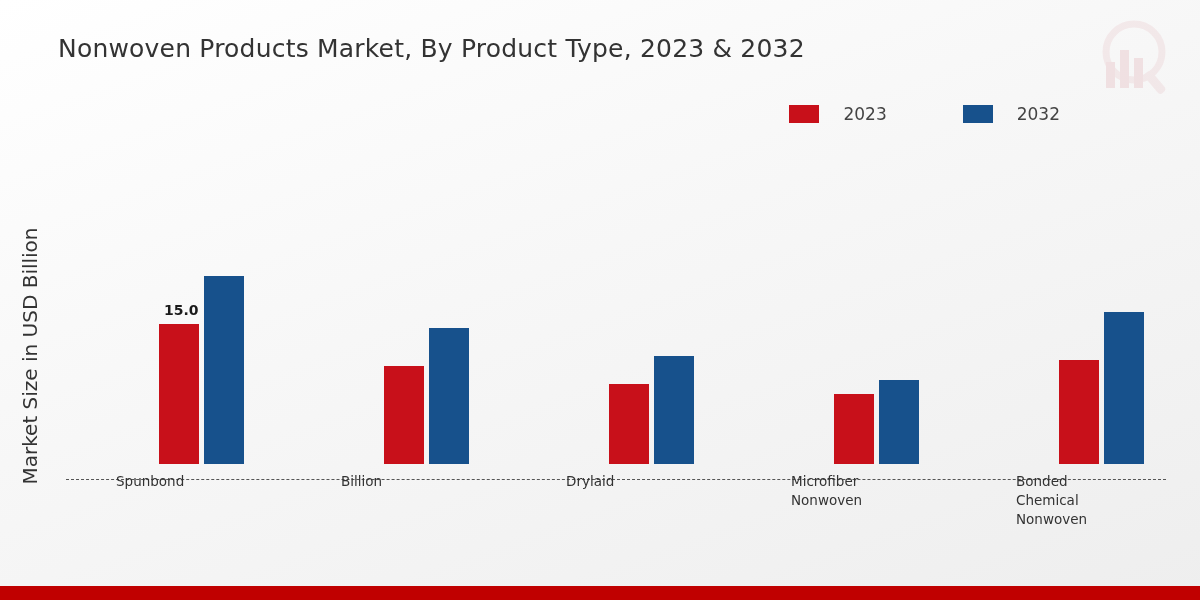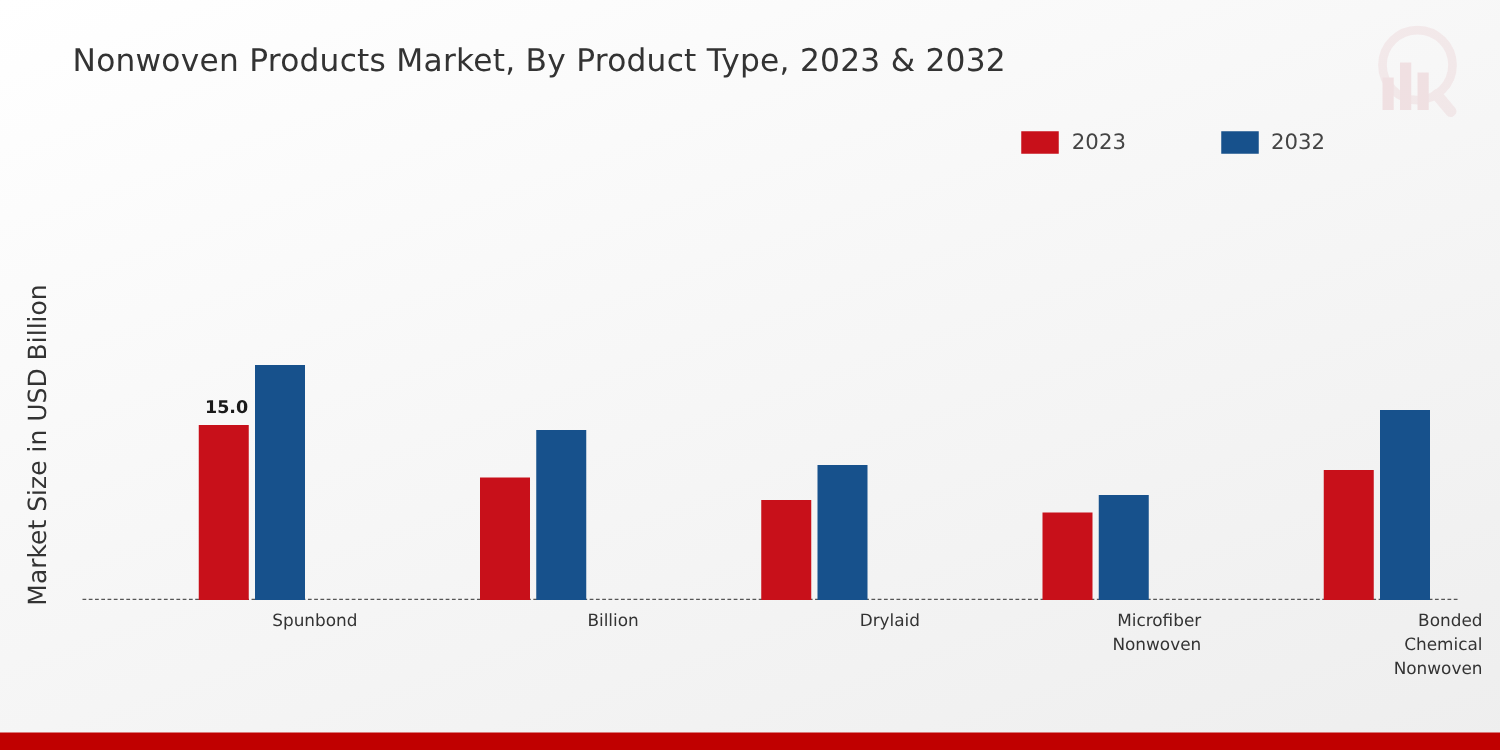--- a/index.html
+++ b/index.html
@@ -45,21 +45,21 @@
     position: absolute;
     right: 140px;
     top: 104px;
     display: flex;
     align-items: center;
     gap: 40px;
   }
   .legend-item {
     display: flex;
     align-items: center;
-    gap: 10px;
+    gap: 24px;
     padding-left: 36px;
   }
   .legend-swatch {
     width: 30px;
     height: 18px;
     display: block;
   }
   .legend-label {
     font-size: 17px;
     color: #444444;
@@ -92,21 +92,21 @@
   }
   .baseline {
     position: absolute;
     left: 0;
     bottom: 0;
     width: 1100px;
     border-top: 1.5px dashed #555555;
   }
   .group {
     position: absolute;
-    bottom: 0;
+    bottom: 16px;
     height: 330px;
   }
   .bars {
     position: absolute;
     bottom: 0;
     left: 0;
     width: 100%;
     height: 330px;
     display: flex;
     align-items: flex-end;
@@ -122,21 +122,21 @@
     font-size: 14px;
     font-weight: bold;
     color: #1a1a1a;
     white-space: nowrap;
   }
   .cat-label {
     position: absolute;
     top: 338px;
     left: 0;
     width: 100%;
-    text-align: right;
+    text-align: left;
     font-size: 13.5px;
     color: #333333;
     line-height: 19px;
   }
   
   .bottom-bar {
     position: absolute;
     left: 0;
     bottom: 0;
     width: 1200px;

